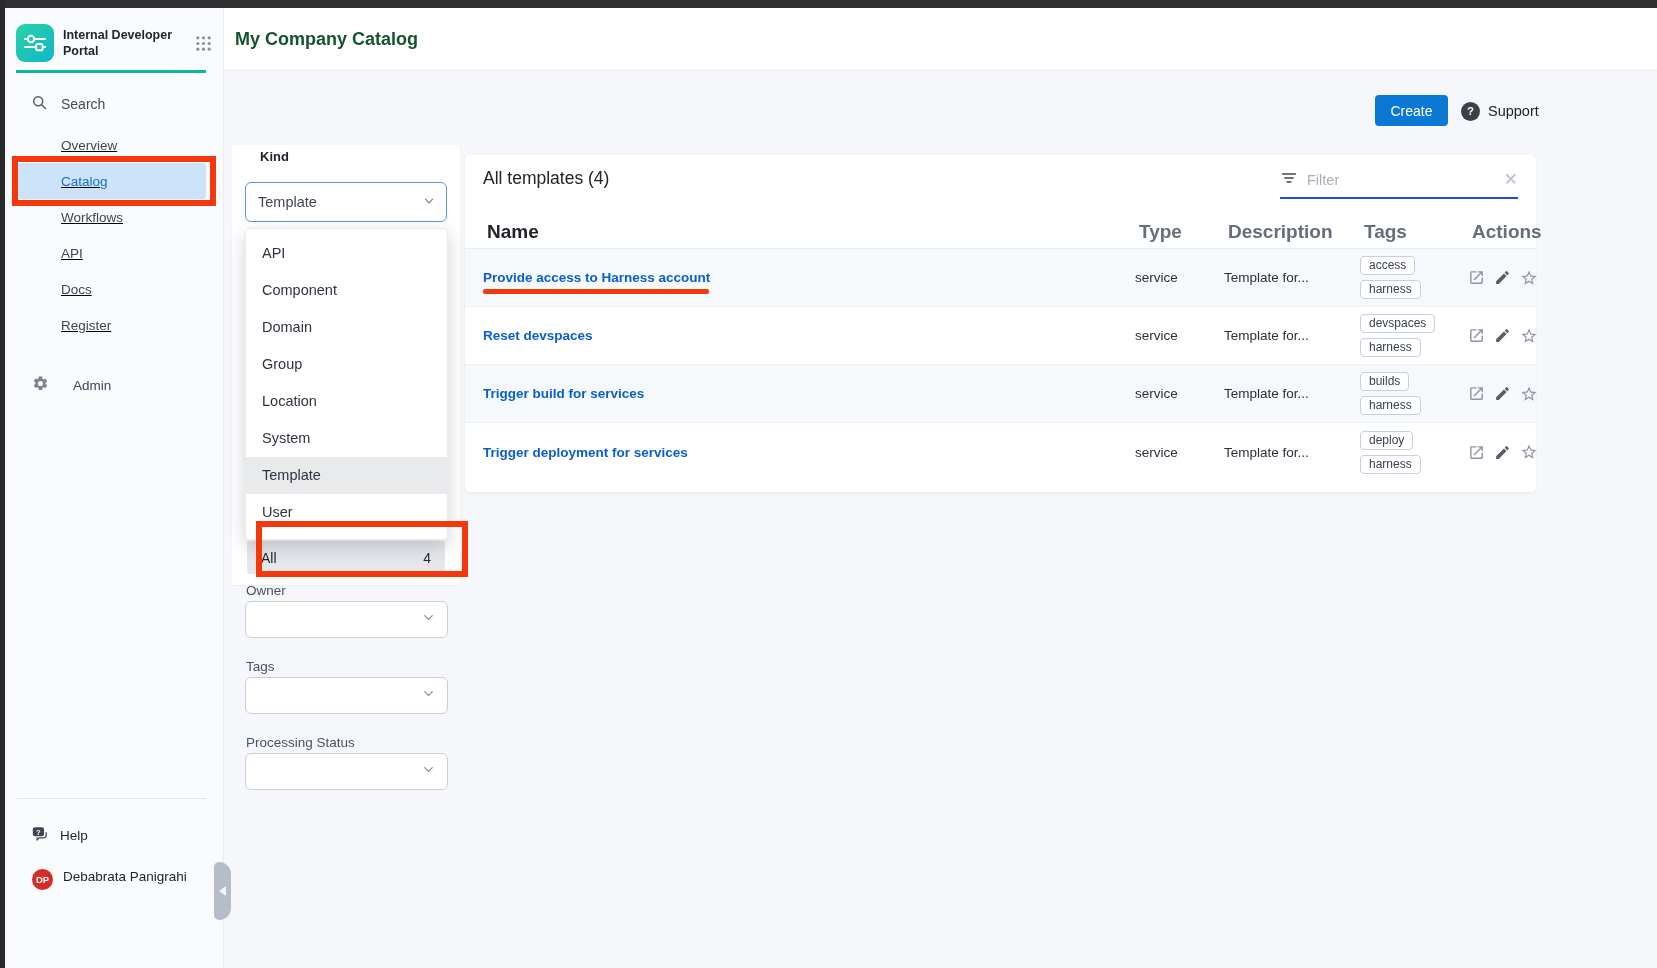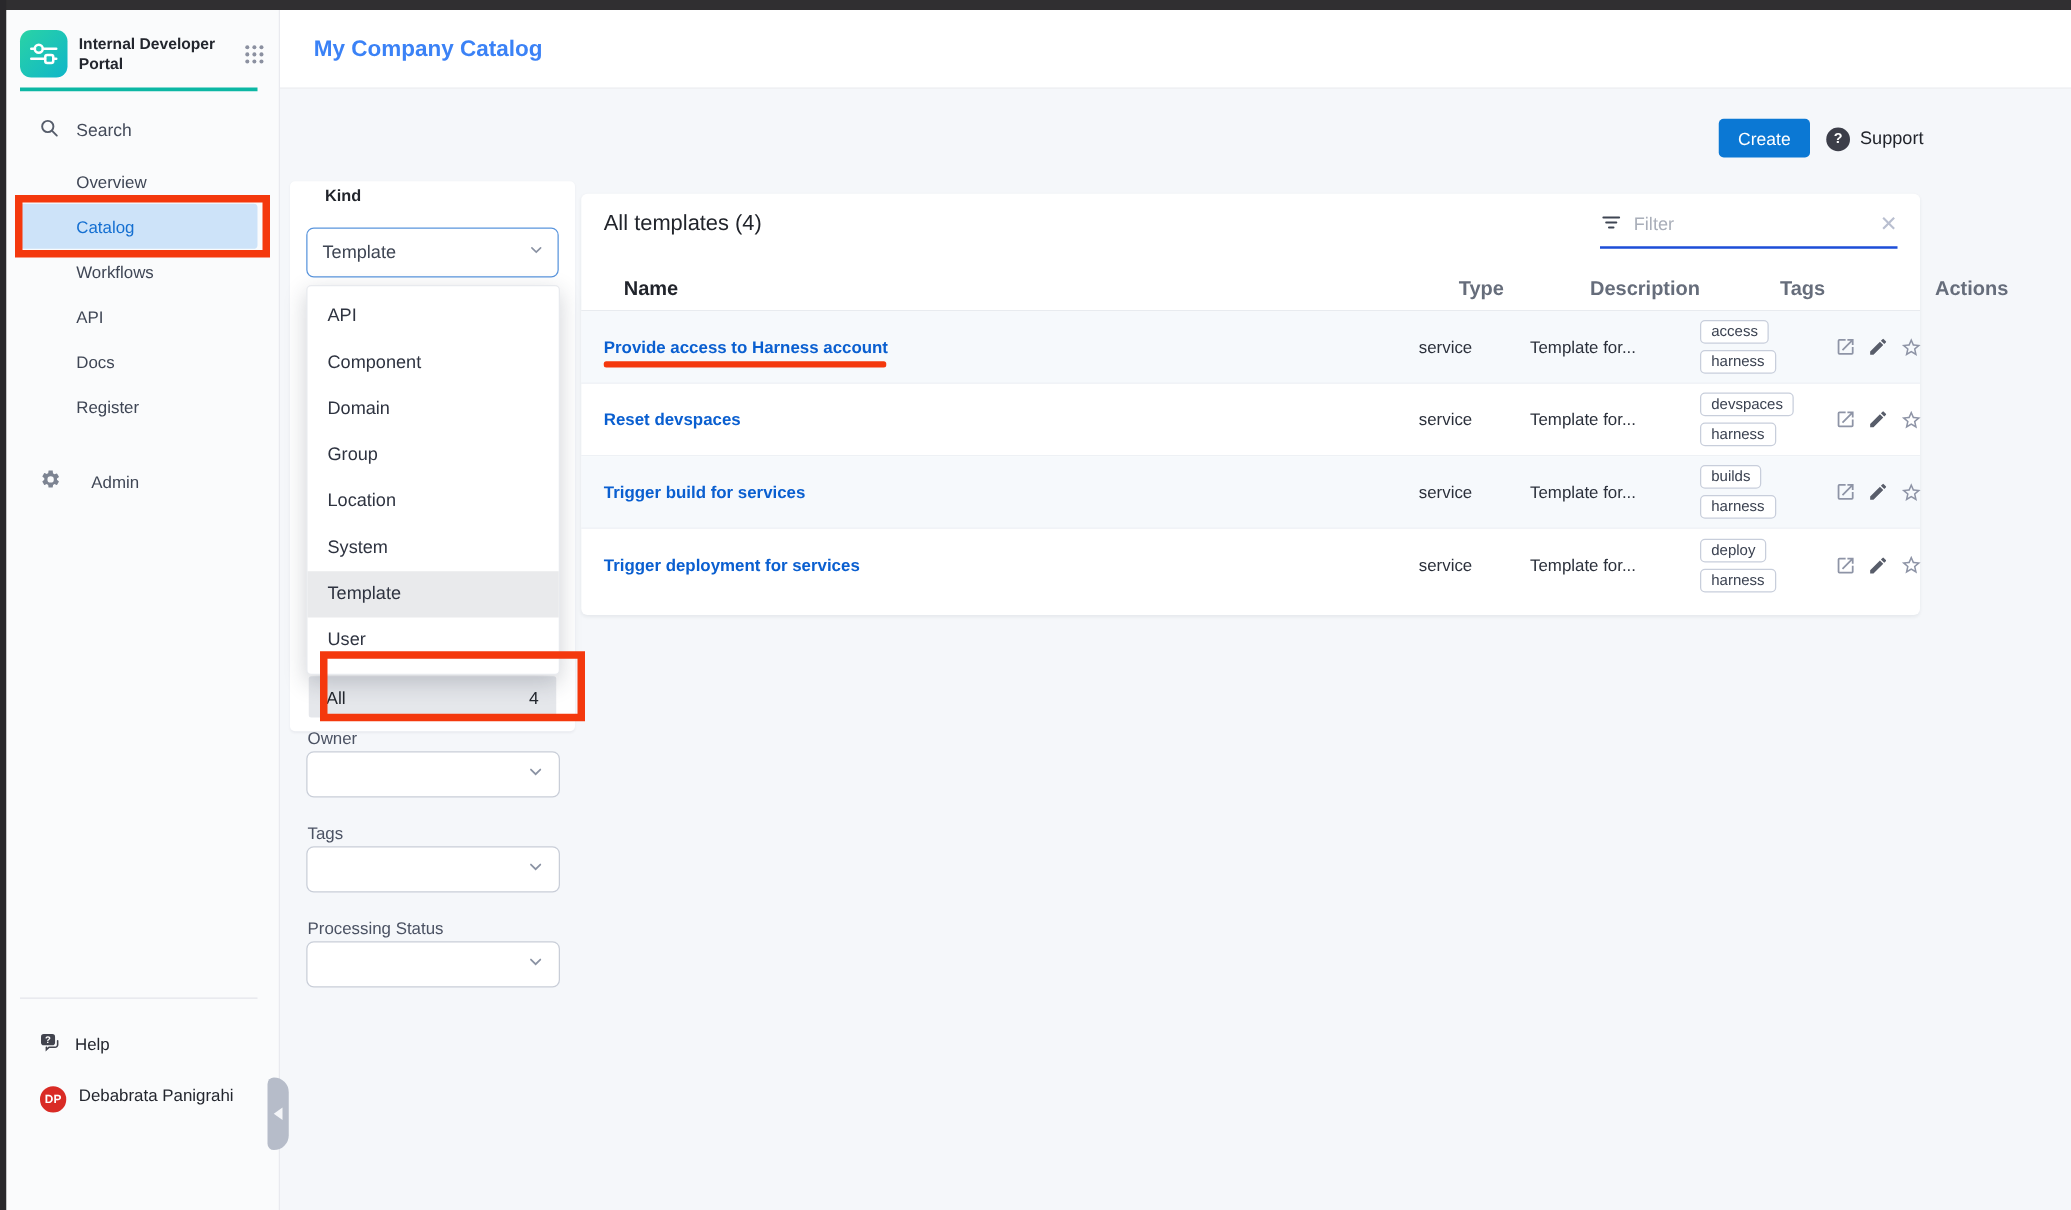--- a/index.html
+++ b/index.html
@@ -14,36 +14,36 @@
   
   .sidebar { position:absolute; left:5px; top:8px; width:219px; height:960px; background:#fafbfc; border-right:1px solid #e9eaef; z-index:5; }
   .logo-row { position:absolute; left:11px; top:16px; width:196px; display:flex; align-items:center; }
   .logo-badge { width:38px; height:38px; border-radius:9px; background:linear-gradient(135deg,#2ad3a5 0%,#0fb6c9 100%); display:flex; align-items:center; justify-content:center; flex:0 0 auto; }
   .logo-title { margin-left:9px; font-size:12.5px; font-weight:bold; color:#23262e; line-height:1.3; width:110px; }
   .apps-grid { margin-left:auto; display:flex; align-items:center; cursor:pointer; }
   .teal-rule { position:absolute; left:11px; top:62px; width:190px; height:3px; background:#0cb7a4; }
 
   .side-search { position:absolute; left:11px; top:79px; width:190px; height:34px; display:flex; align-items:center; gap:13px; padding-left:15px; font-size:14px; color:#434a59; cursor:pointer; }
 
-  .side-nav { position:absolute; left:11px; top:119px; width:190px; }
+  .side-nav { position:absolute; left:11px; top:119px; width:190px;text-decoration:underline; }
   .side-item { height:36px; display:flex; align-items:center; padding-left:45px; font-size:13.5px; color:#3f4655; cursor:pointer; border-radius:3px; }
   .side-item.active { background:#cde3f9; color:#146fd1; }
 
   .admin-row { position:absolute; left:11px; top:360px; width:190px; height:34px; display:flex; align-items:center; gap:24px; padding-left:16px; font-size:13.5px; color:#3f4655; cursor:pointer; }
   .side-divider { position:absolute; left:11px; top:790px; width:190px; height:1px; background:#e3e5ea; }
   .help-row { position:absolute; left:11px; top:810px; width:190px; height:34px; display:flex; align-items:center; gap:11px; padding-left:15px; font-size:13.5px; color:#23262e; cursor:pointer; }
   .user-row { position:absolute; left:11px; top:861px; width:200px; height:34px; display:flex; gap:10px; padding-left:16px; font-size:13.5px; color:#23262e; cursor:pointer; }
   .avatar { width:21px; height:21px; border-radius:50%; background:#d92b25; color:#fff; font-size:9.5px; font-weight:bold; display:flex; align-items:center; justify-content:center; flex:0 0 auto; }
 
   .collapse-tab { position:absolute; left:214px; top:862px; width:17px; height:58px; background:#b6bcc9; border-radius:6px 14px 14px 6px; z-index:7; display:flex; align-items:center; justify-content:center; cursor:pointer; }
   .collapse-tab .tri { width:0; height:0; border-top:5px solid transparent; border-bottom:5px solid transparent; border-right:7px solid #f4f5f8; }
 
   
   .topbar { position:absolute; left:224px; top:8px; width:1433px; height:63px; background:#fff; border-bottom:1px solid #eaecef; z-index:4; display:flex; align-items:center; }
-  .topbar h1 { margin-left:27px; font-size:18px; font-weight:bold; color:#3b82f6;text-align:center; }
+  .topbar h1 { margin-left:11px; font-size:18px; font-weight:bold; color:#14532d;text-align:center; }
 
   
   .content { position:absolute; left:224px; top:71px; width:1433px; height:897px; }
 
   .create-btn { position:absolute; left:1151px; top:24px; width:73px; height:31px; background:#0b78d4; color:#fff; font-size:14px; font-weight:500; border:none; border-radius:4px; cursor:pointer; font-family:inherit; }
   .support { position:absolute; left:1237px; top:30px; height:20px; display:flex; align-items:center; gap:8px; cursor:pointer; }
   .q-circle { width:19px; height:19px; border-radius:50%; background:#3c3e49; color:#fff; font-size:11.5px; font-weight:bold; display:flex; align-items:center; justify-content:center; }
   .support-label { font-size:14.5px; color:#21242b; }
 
   
@@ -67,21 +67,21 @@
 
   
   .table-card { position:absolute; left:241px; top:84px; width:1071px; height:337px; background:#fff; border-radius:5px; box-shadow:0 1px 3px rgba(30,40,60,.07); }
   .card-title { position:absolute; left:18px; top:13px; font-size:17.5px; font-weight:normal; color:#21242b; }
   .filter-wrap { position:absolute; left:815px; top:8px; width:238px; height:36px; display:flex; align-items:center; gap:9px; border-bottom:2px solid #1d4ed8; }
   .filter-wrap input { flex:1; border:none; outline:none; background:transparent; font-size:14.5px; color:#3e4553; font-family:inherit; }
   .filter-wrap input::placeholder { color:#a9aeb9; }
   .clear-x { color:#b9bfd0; font-size:17px; line-height:1; cursor:pointer; padding-bottom:2px; }
 
   .tgrid { display:grid; grid-template-columns:652px 89px 136px 108px 1fr; align-items:center; padding-left:18px; }
-  .thead { position:absolute; left:16px; top:60px; width:100%; height:33px; font-size:16px; font-weight:bold; color:#666d7b;gap:16px; }
+  .thead { position:absolute; left:4px; top:60px; width:100%; height:33px; font-size:19px; font-weight:bold; color:#666d7b; }
   .thead .c-name { color:#21242b; }
   .thead-rule { position:absolute; left:0; top:93px; width:100%; height:1px; background:#e8ebef; }
   .tbody { position:absolute; left:0; top:94px; width:100%; }
   .trow { height:58px; border-bottom:1px solid #eef1f5; }
   .trow:last-child { border-bottom:none; }
   .trow.alt { background:#f6f9fc; }
   .row-name { font-size:13.5px; font-weight:bold; color:#0a5fd0; cursor:pointer; }
   .row-type, .row-desc { font-size:13.5px; color:#2b303b; }
   .row-tags { display:flex; flex-direction:column; gap:5px; align-items:flex-start; }
   .chip { border:1px solid #c8cedb; border-radius:4px; background:#fff; padding:1px 8px 2px; font-size:12px; color:#3a4150; }

